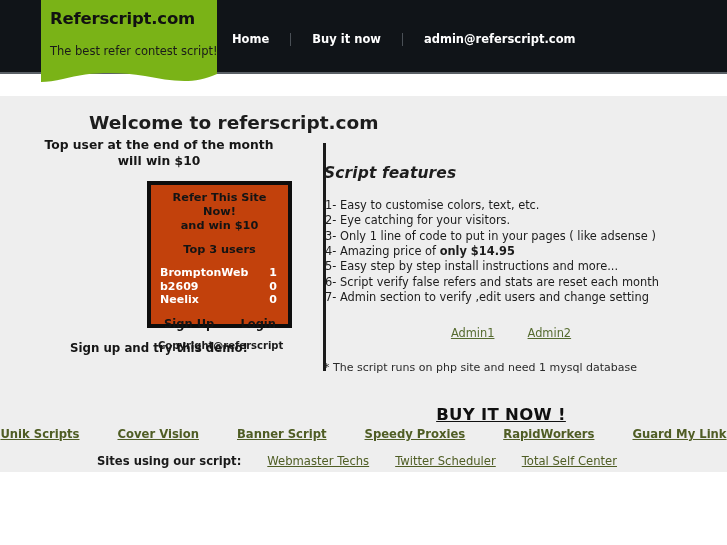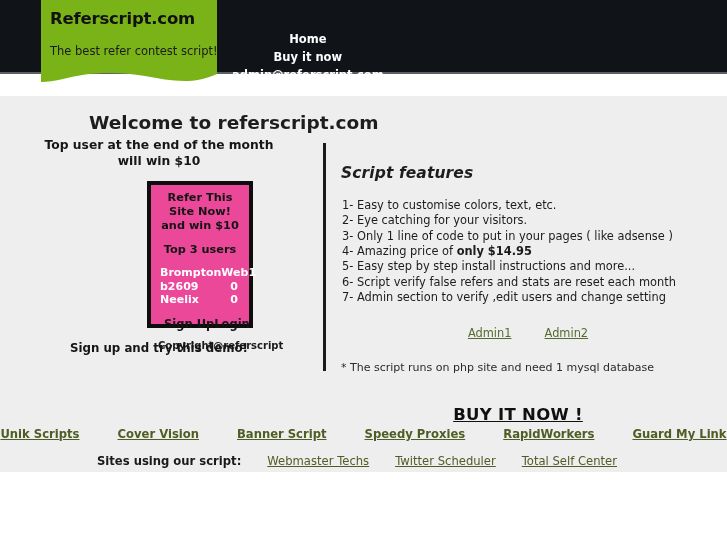--- a/index.html
+++ b/index.html
@@ -64,21 +64,20 @@
   }
 
   
   #main-nav {
     position: absolute;
     left: 232px; top: 30px;
     z-index: 7;
     display: flex;
     align-items: center;
     height: 18px;
-    flex-direction: column;
   }
   #main-nav .nav-link {
     color: #ffffff;
     font-size: 11.5px;
     font-weight: bold;
     text-decoration: none;
     white-space: nowrap;
     line-height: 18px;
   }
   #main-nav .nav-sep {
@@ -126,23 +125,23 @@
     font-weight: bold;
     color: #161616;
     line-height: 16px;
     padding: 0 8px;
   }
 
   
   #refer-widget {
     position: absolute;
     left: 147px; top: 85px;
-    width: 106px;
+    width: 145px;
     height: 147px;
-    background: #ec4899;
+    background: #c2410c;
     border: 4px solid #0d0d0d;
     box-sizing: border-box;
   }
   #widget-inner {
     padding: 6px 7px 0 7px;
   }
   #widget-title {
     text-align: center;
     font-size: 11.3px;
     font-weight: bold;
@@ -199,21 +198,21 @@
     width: 318px;
     text-align: center;
     font-size: 11.8px;
     font-weight: bold;
     color: #161616;
   }
 
   
   #right-column {
     position: absolute;
-    left: 341px; top: 55px;
+    left: 324px; top: 55px;
     width: 370px;
   }
   #features-heading {
     font-size: 15.5px;
     font-style: italic;
     font-weight: bold;
     color: #1d1d1d;
     letter-spacing: 0.1px;
   }
   #features-list {

